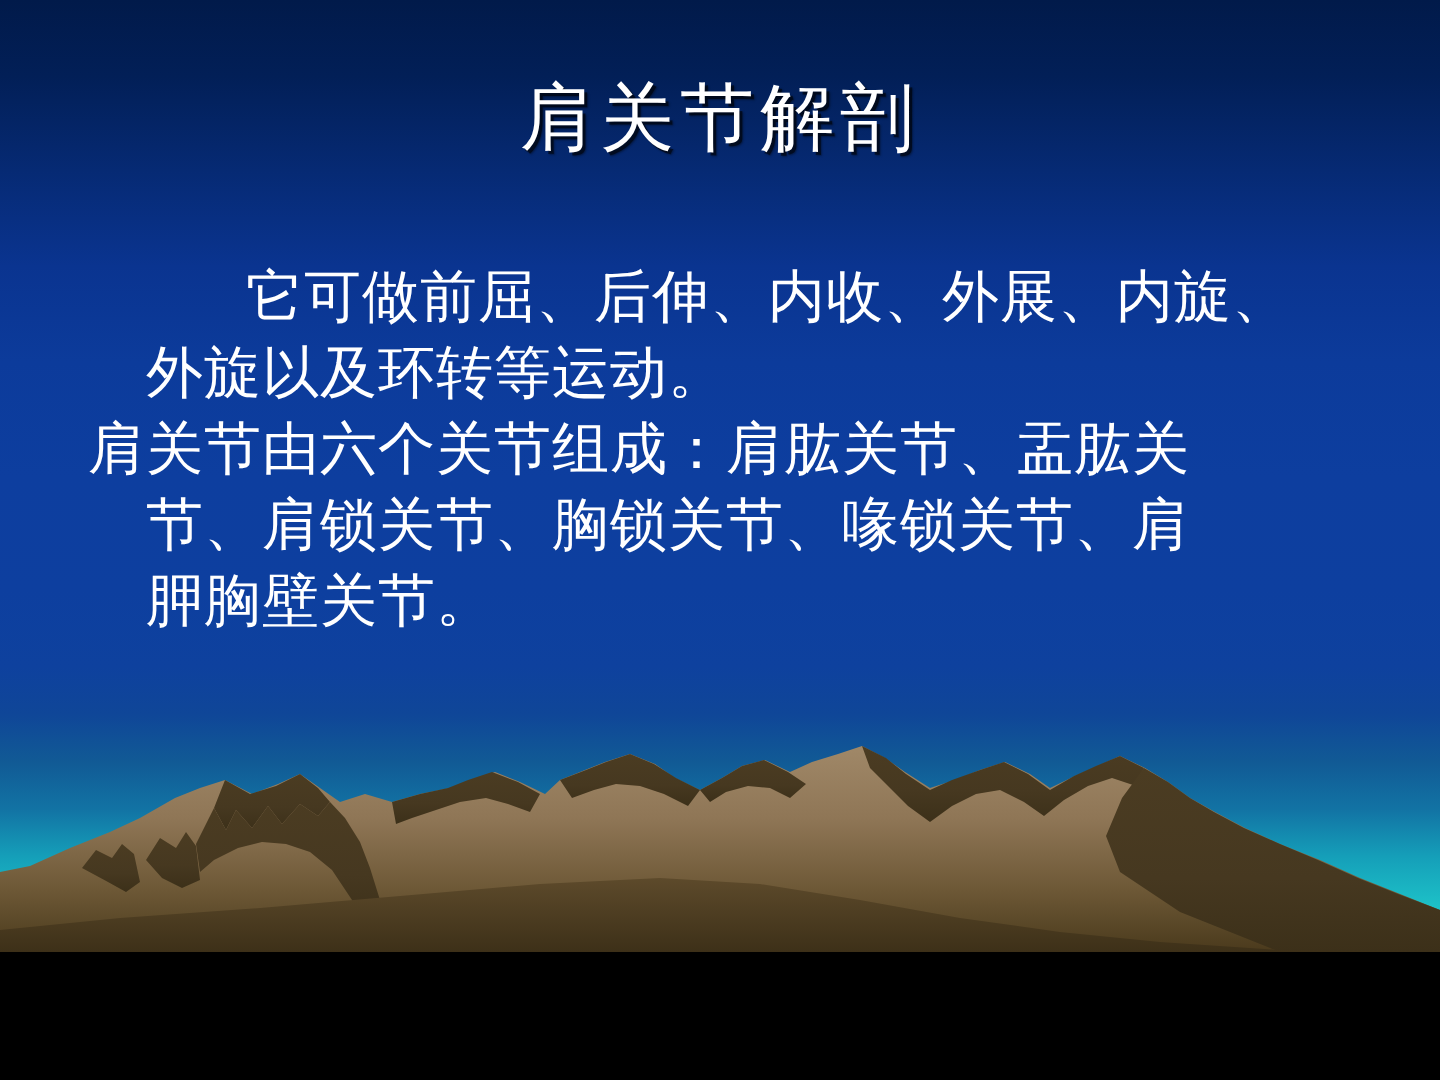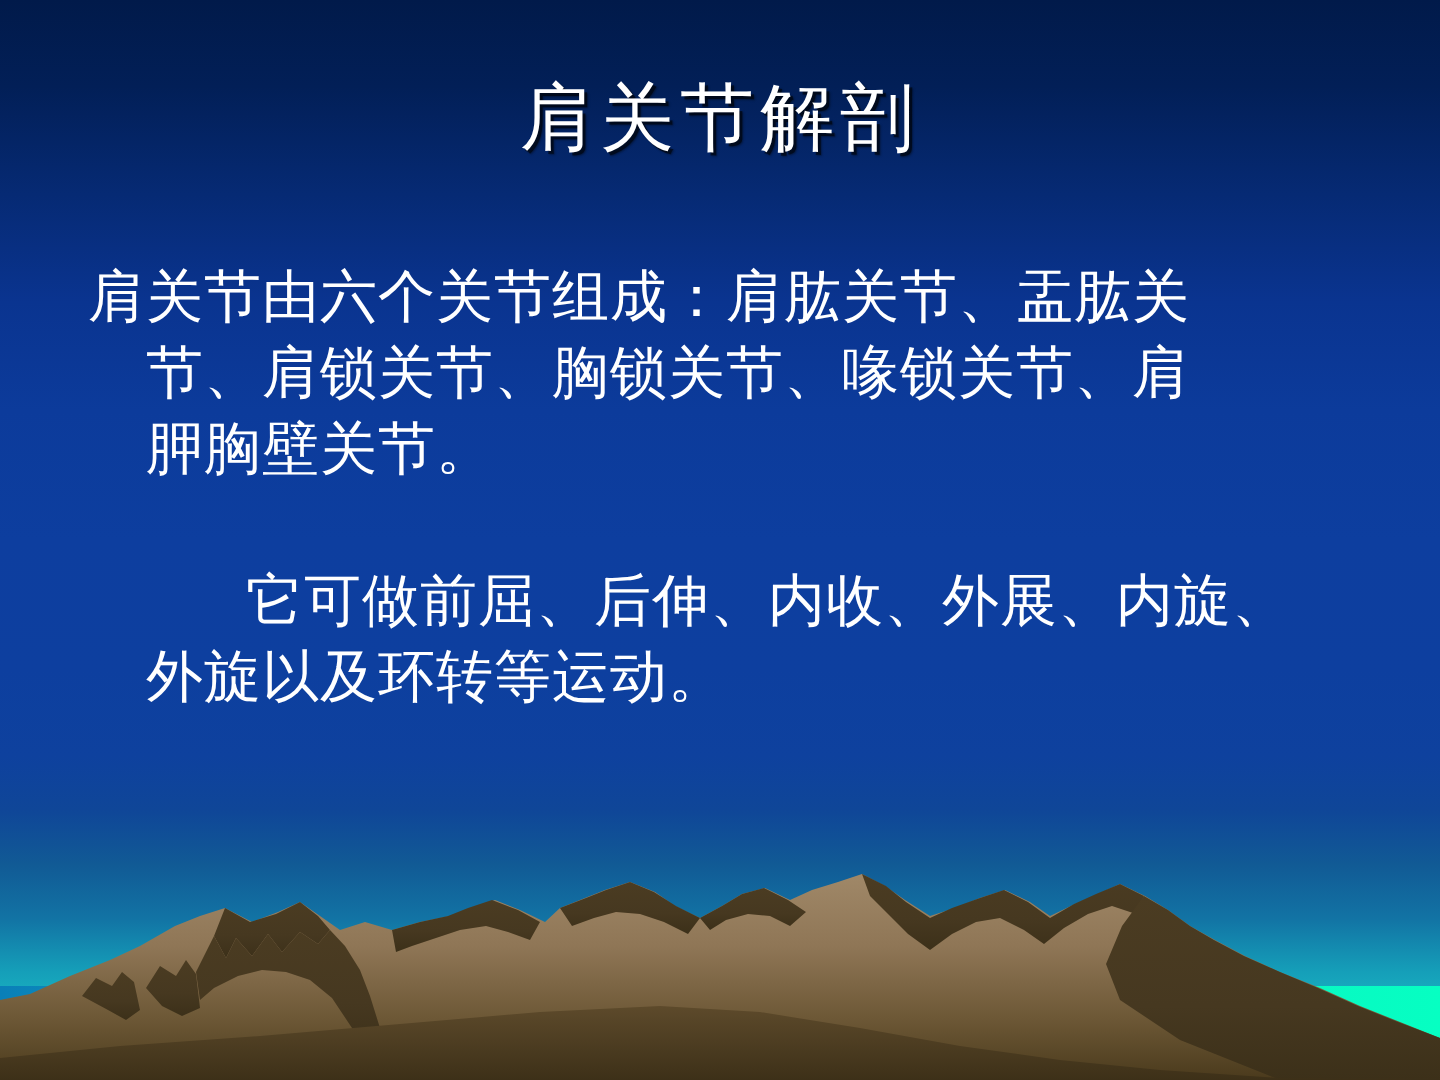--- a/index.html
+++ b/index.html
@@ -4,21 +4,21 @@
 <style>
   html, body {
     margin: 0;
     padding: 0;
     background: #000;
   }
 
   #slide {
     position: relative;
     width: 1440px;
-    height: 1080px;
+    height: 952px;
     overflow: hidden;
     font-family: "DejaVu Serif", "Liberation Serif", serif;
     
     background:
       linear-gradient(to bottom,
         #011a4a 0%,
         #021f57 8%,
         #062a74 18%,
         #0a3490 28%,
         #0c3b9b 38%,
@@ -191,25 +191,25 @@
         M0,198 L120,186 L260,176 L400,164 L540,152 L660,146
         L760,152 L860,168 L960,186 L1060,200 L1160,210 L1280,218
         L1440,220 L1440,220 L0,220 Z"></path>
     </g>
   </svg>
 
   <div id="title">肩关节解剖</div>
 
   <div id="body-block">
 
+    <div class="para" id="para-2">
+      <span class="ln hang"><span class="lead-space"></span><span>它可做前屈、后伸、内收、外展、内旋、</span></span>
+      <span class="ln hang">外旋以及环转等运动。</span>
+    </div>
+
     <div class="para" id="para-1">
       <span class="ln out">肩关节由六个关节组成：肩肱关节、盂肱关</span>
       <span class="ln hang">节、肩锁关节、胸锁关节、喙锁关节、肩</span>
       <span class="ln hang">胛胸壁关节。</span>
     </div>
 
-    <div class="para" id="para-2">
-      <span class="ln hang"><span class="lead-space"></span><span>它可做前屈、后伸、内收、外展、内旋、</span></span>
-      <span class="ln hang">外旋以及环转等运动。</span>
-    </div>
-
   </div>
 </div>
 
 </body></html>

